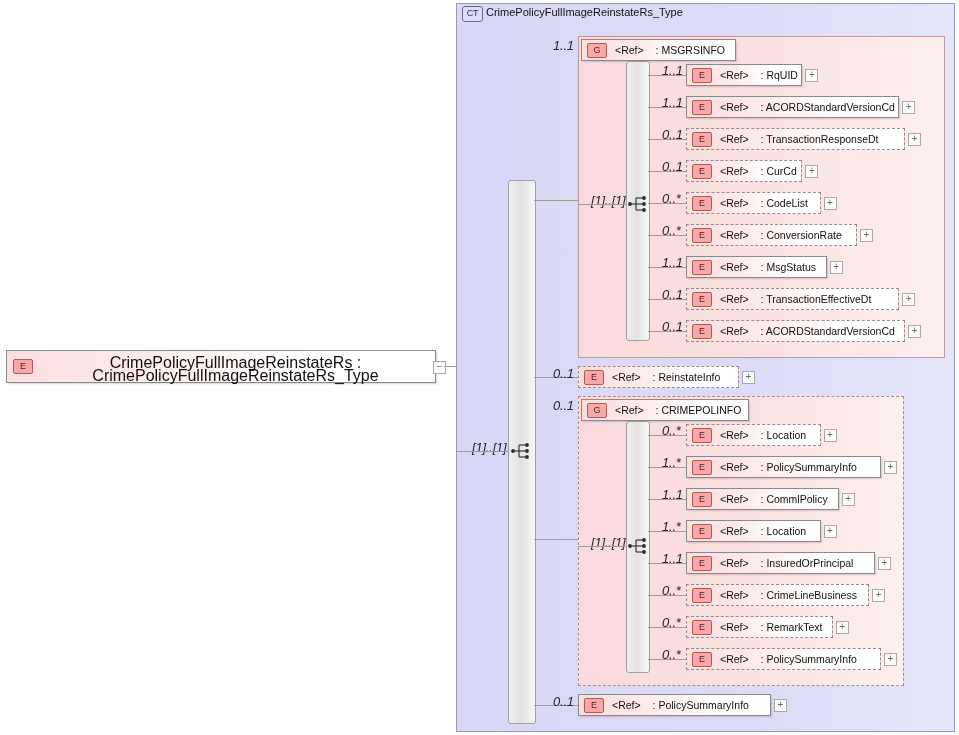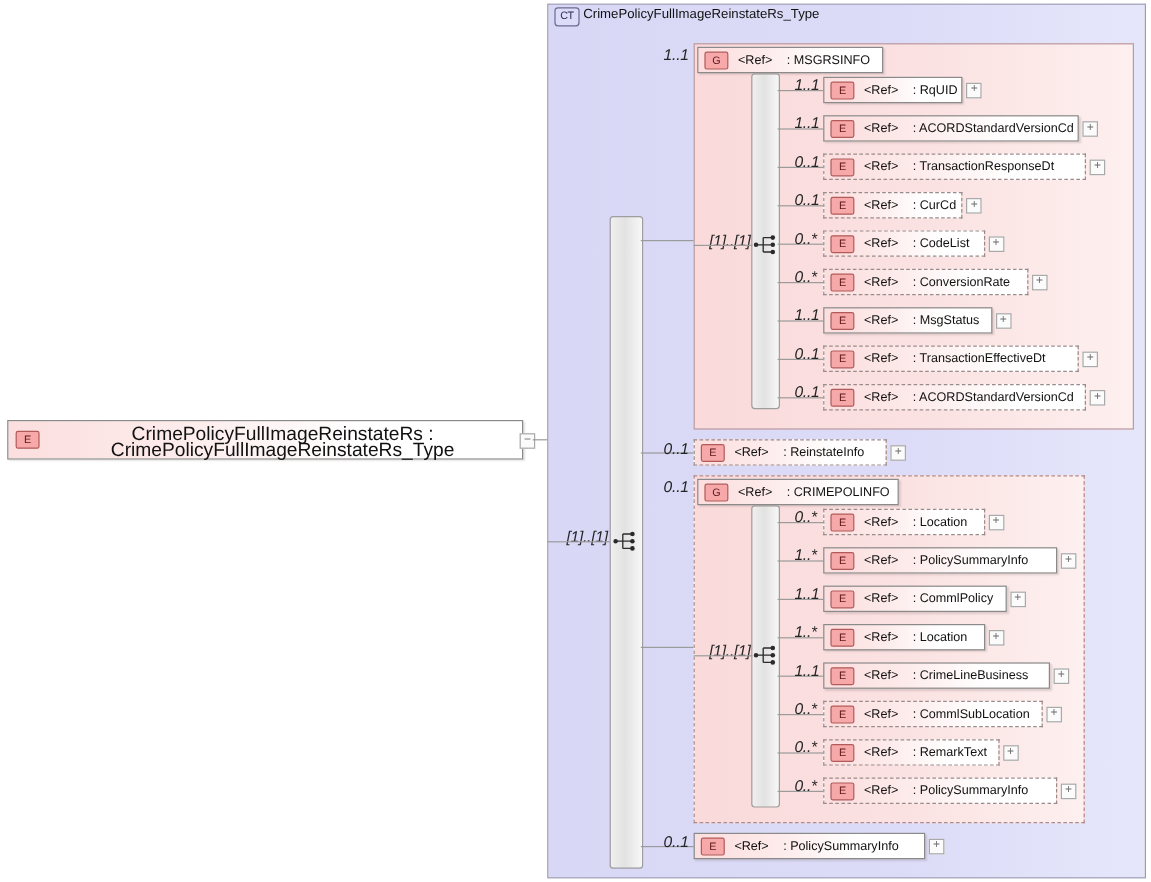--- a/index.html
+++ b/index.html
@@ -288,29 +288,29 @@
         <span class="badge">E</span>
         <span class="ref">&lt;Ref&gt;</span>
         <span class="nm">: Location</span>
       </div>
       <div class="expander" style="left: 823.5px; top: 525px;">+</div>
       <div class="hline" style="left: 648px; top: 563px; width: 38px;"></div>
       <div class="card" style="left: 662px; top: 551px;">1..1</div>
       <div class="node abs solid" style="left: 686px; top: 552px; width: 188.95px;">
         <span class="badge">E</span>
         <span class="ref">&lt;Ref&gt;</span>
-        <span class="nm">: CrimeLineBusiness</span>
+        <span class="nm">: InsuredOrPrincipal</span>
       </div>
       <div class="expander" style="left: 877.95px; top: 557px;">+</div>
       <div class="hline" style="left: 648px; top: 595px; width: 38px;"></div>
       <div class="card" style="left: 662px; top: 583px;">0..*</div>
       <div class="node abs dashed" style="left: 686px; top: 584px; width: 182.9px;">
         <span class="badge">E</span>
         <span class="ref">&lt;Ref&gt;</span>
-        <span class="nm">: CommlSubLocation</span>
+        <span class="nm">: CrimeLineBusiness</span>
       </div>
       <div class="expander" style="left: 871.9px; top: 589px;">+</div>
       <div class="hline" style="left: 648px; top: 627px; width: 38px;"></div>
       <div class="card" style="left: 662px; top: 615px;">0..*</div>
       <div class="node abs dashed" style="left: 686px; top: 616px; width: 146.6px;">
         <span class="badge">E</span>
         <span class="ref">&lt;Ref&gt;</span>
         <span class="nm">: RemarkText</span>
       </div>
       <div class="expander" style="left: 835.6px; top: 621px;">+</div>

